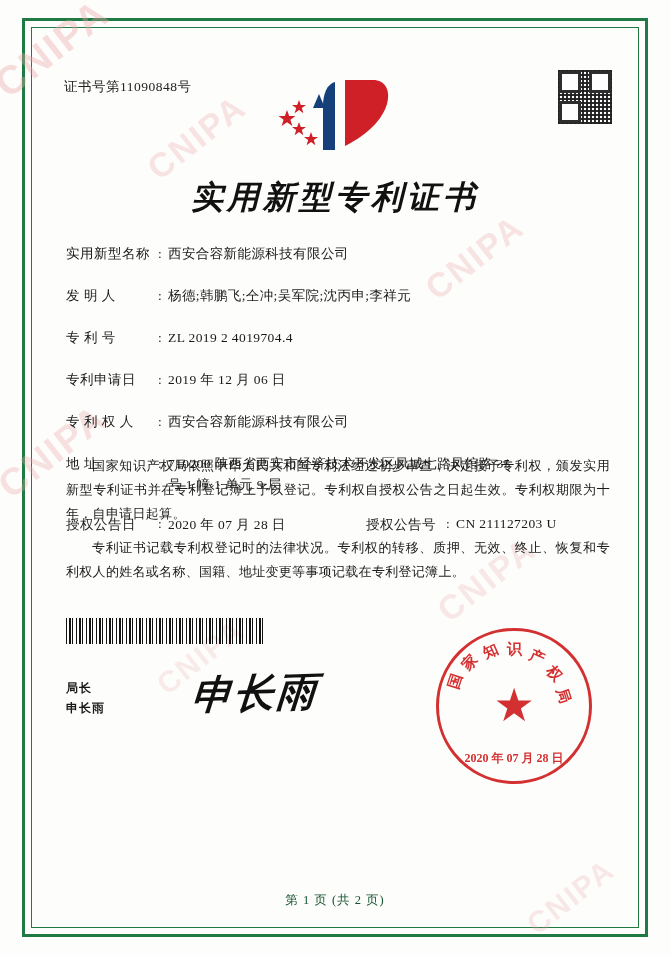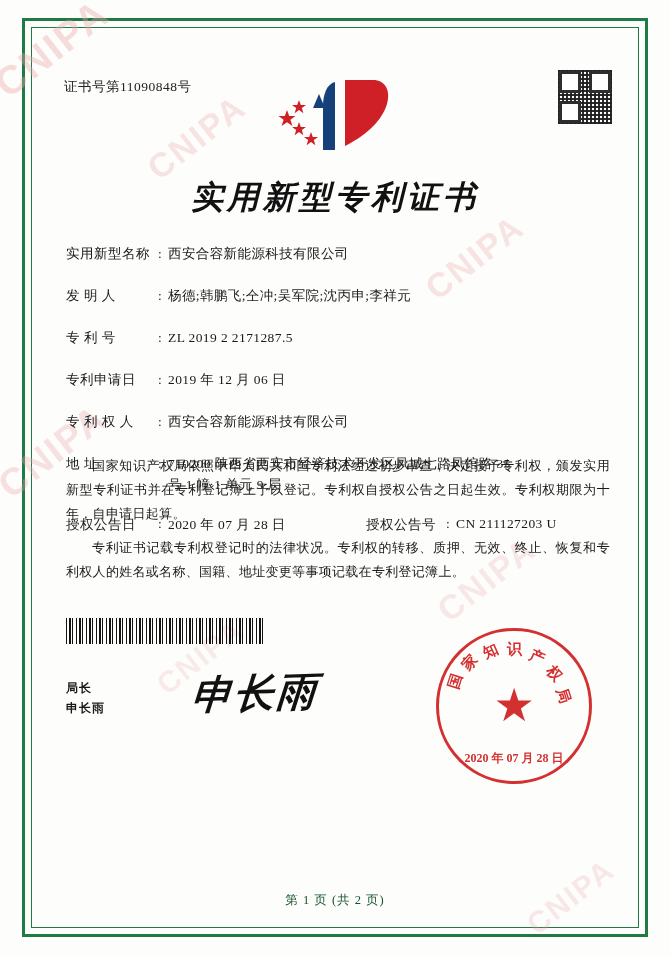--- a/index.html
+++ b/index.html
@@ -304,21 +304,21 @@
 
       <div class="row">
         <div class="label spread">发 明 人</div>
         <div class="colon">:</div>
         <div class="value">杨德;韩鹏飞;仝冲;吴军院;沈丙申;李祥元</div>
       </div>
 
       <div class="row">
         <div class="label spread">专 利 号</div>
         <div class="colon">:</div>
-        <div class="value">ZL 2019 2 2171287.5</div>
+        <div class="value">ZL 2019 2 4019704.4</div>
       </div>
 
       <div class="row">
         <div class="label">专利申请日</div>
         <div class="colon">:</div>
         <div class="value">2019 年 12 月 06 日</div>
       </div>
 
       <div class="row">
         <div class="label spread">专 利 权 人</div>

